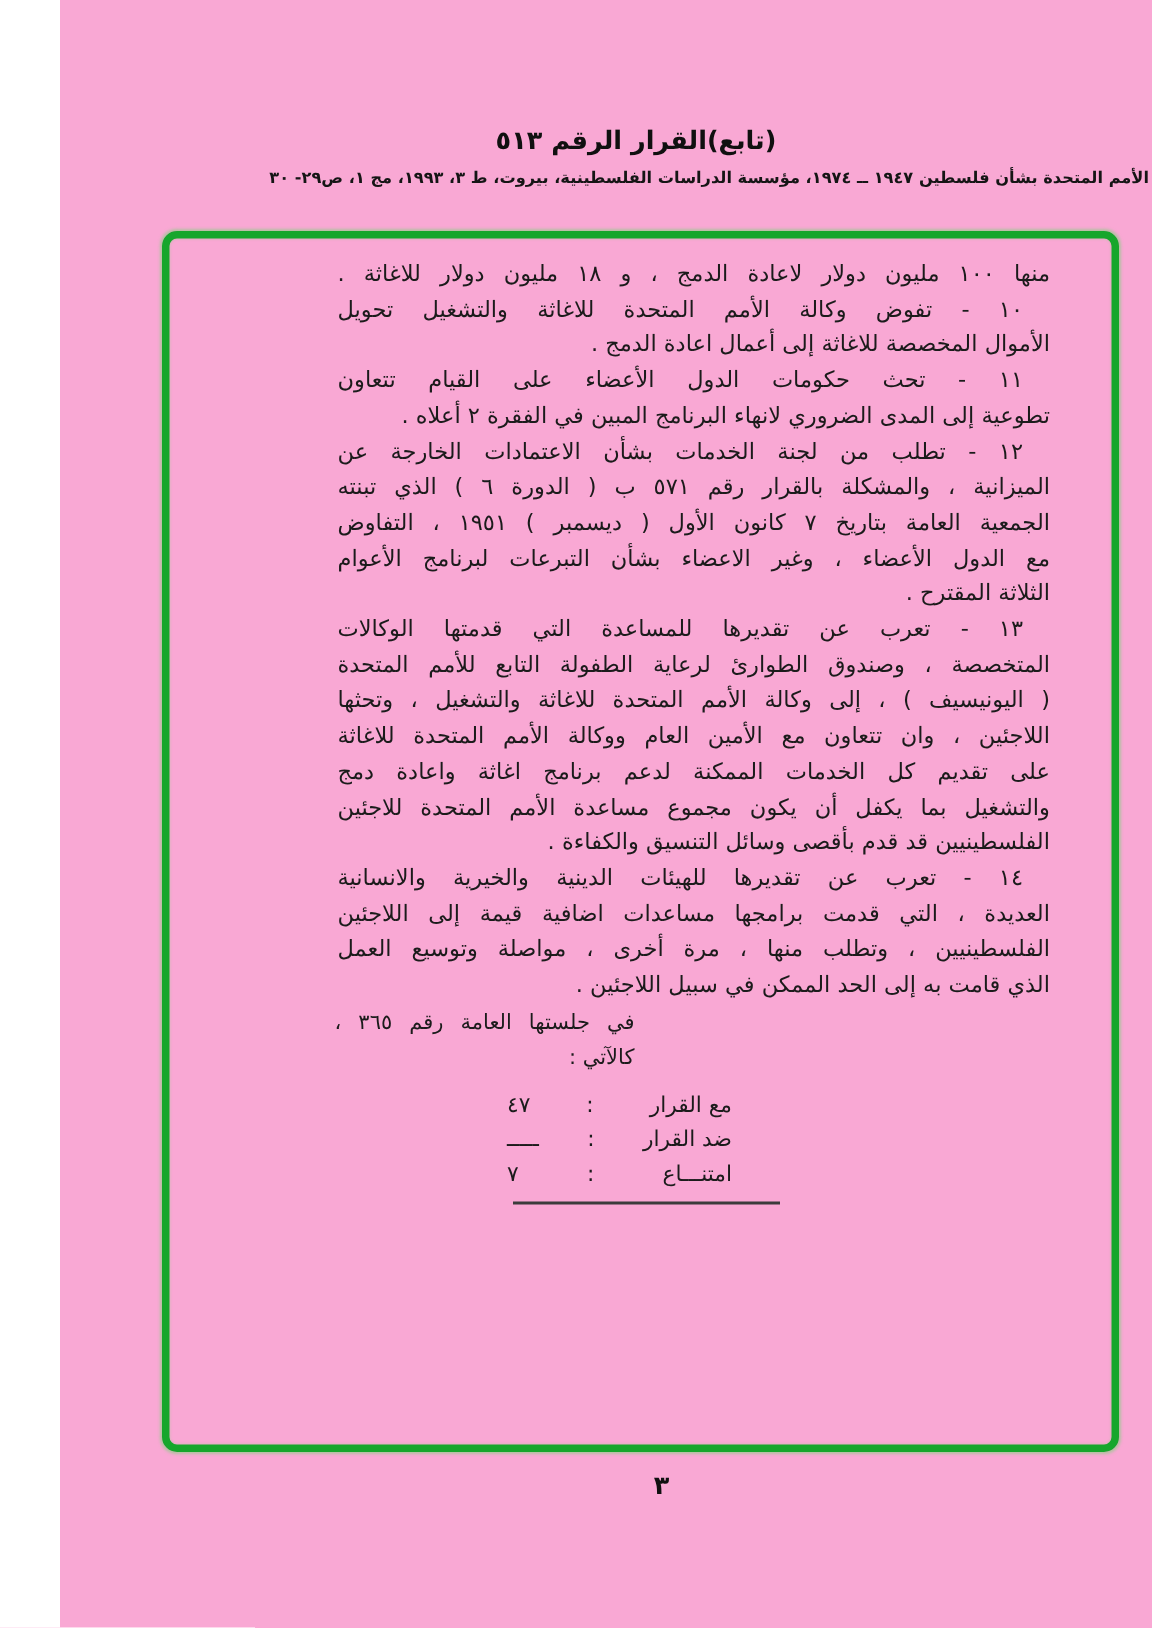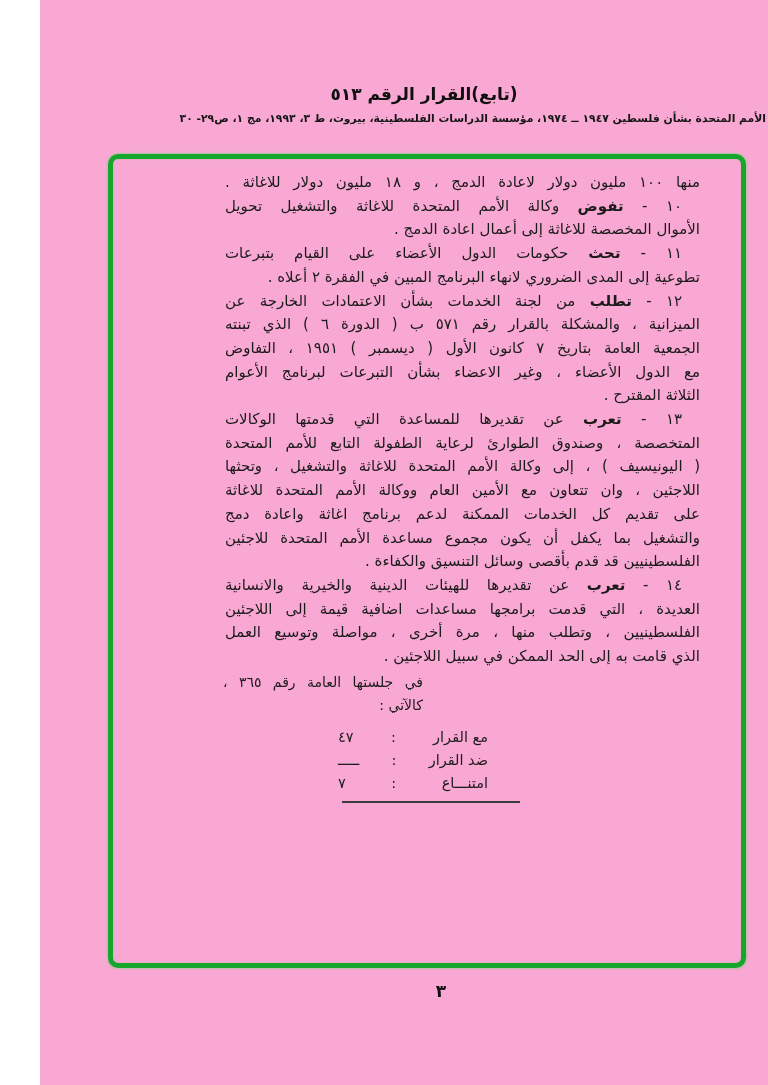--- a/index.html
+++ b/index.html
@@ -14,21 +14,21 @@
   .frame{position:absolute;left:68px;top:154px;width:638px;height:814px;box-sizing:border-box;
          border:5px solid #16a62c;border-radius:10px;
          box-shadow:0 0 2px 1px rgba(118,214,118,0.55), inset 0 0 2px 0 rgba(118,214,118,0.45);}
   
   .doc{position:absolute;left:185px;top:171px;width:475px;direction:rtl;
        font-size:15px;line-height:23.7px;color:#1b1b1b;}
   .para{margin:0;}
   .line{direction:rtl;text-align:justify;text-align-last:justify;white-space:normal;}
   .line.end{text-align-last:right;}
   .line.indent{text-indent:18px;}
-  .kw{font-weight:bold;}
+  .kw{font-weight:normal;}
   
   .adoption{width:200px;margin:2px 277px 0 0;font-size:14px;line-height:23.4px;}
   .adoption .line{text-align:justify;text-align-last:justify;}
   .adoption .line.end{text-align-last:right;}
   
   .votes{width:150px;margin:8px 212px 0 0;font-size:14.5px;line-height:23.3px;}
   .vote-row{display:flex;justify-content:space-between;direction:rtl;}
   .vote-row .vlabel{font-weight:normal;}
   
   .divider{width:178px;margin:6px 180px 0 0;border-top:2px solid #3c3c3c;height:0;}
@@ -51,21 +51,21 @@
     <div class="para">
       <div class="line stretch">منها ١٠٠ مليون دولار لاعادة الدمج ، و ١٨ مليون دولار للاغاثة .</div>
     </div>
 
     <div class="para">
       <div class="line indent"><span>١٠ - </span><b class="kw">تفوض</b><span> وكالة الأمم المتحدة للاغاثة والتشغيل تحويل</span></div>
       <div class="line end">الأموال المخصصة للاغاثة إلى أعمال اعادة الدمج .</div>
     </div>
 
     <div class="para">
-      <div class="line indent"><span>١١ - </span><b class="kw">تحث</b><span> حكومات الدول الأعضاء على القيام بتبرعات</span></div>
+      <div class="line indent"><span>١١ - </span><b class="kw">تحث</b><span> حكومات الدول الأعضاء على القيام تتعاون</span></div>
       <div class="line end">تطوعية إلى المدى الضروري لانهاء البرنامج المبين في الفقرة ٢ أعلاه .</div>
     </div>
 
     <div class="para">
       <div class="line indent"><span>١٢ - </span><b class="kw">تطلب</b><span> من لجنة الخدمات بشأن الاعتمادات الخارجة عن</span></div>
       <div class="line">الميزانية ، والمشكلة بالقرار رقم ٥٧١ ب ( الدورة ٦ ) الذي تبنته</div>
       <div class="line">الجمعية العامة بتاريخ ٧ كانون الأول ( ديسمبر ) ١٩٥١ ، التفاوض</div>
       <div class="line">مع الدول الأعضاء ، وغير الاعضاء بشأن التبرعات لبرنامج الأعوام</div>
       <div class="line end">الثلاثة المقترح .</div>
     </div>

